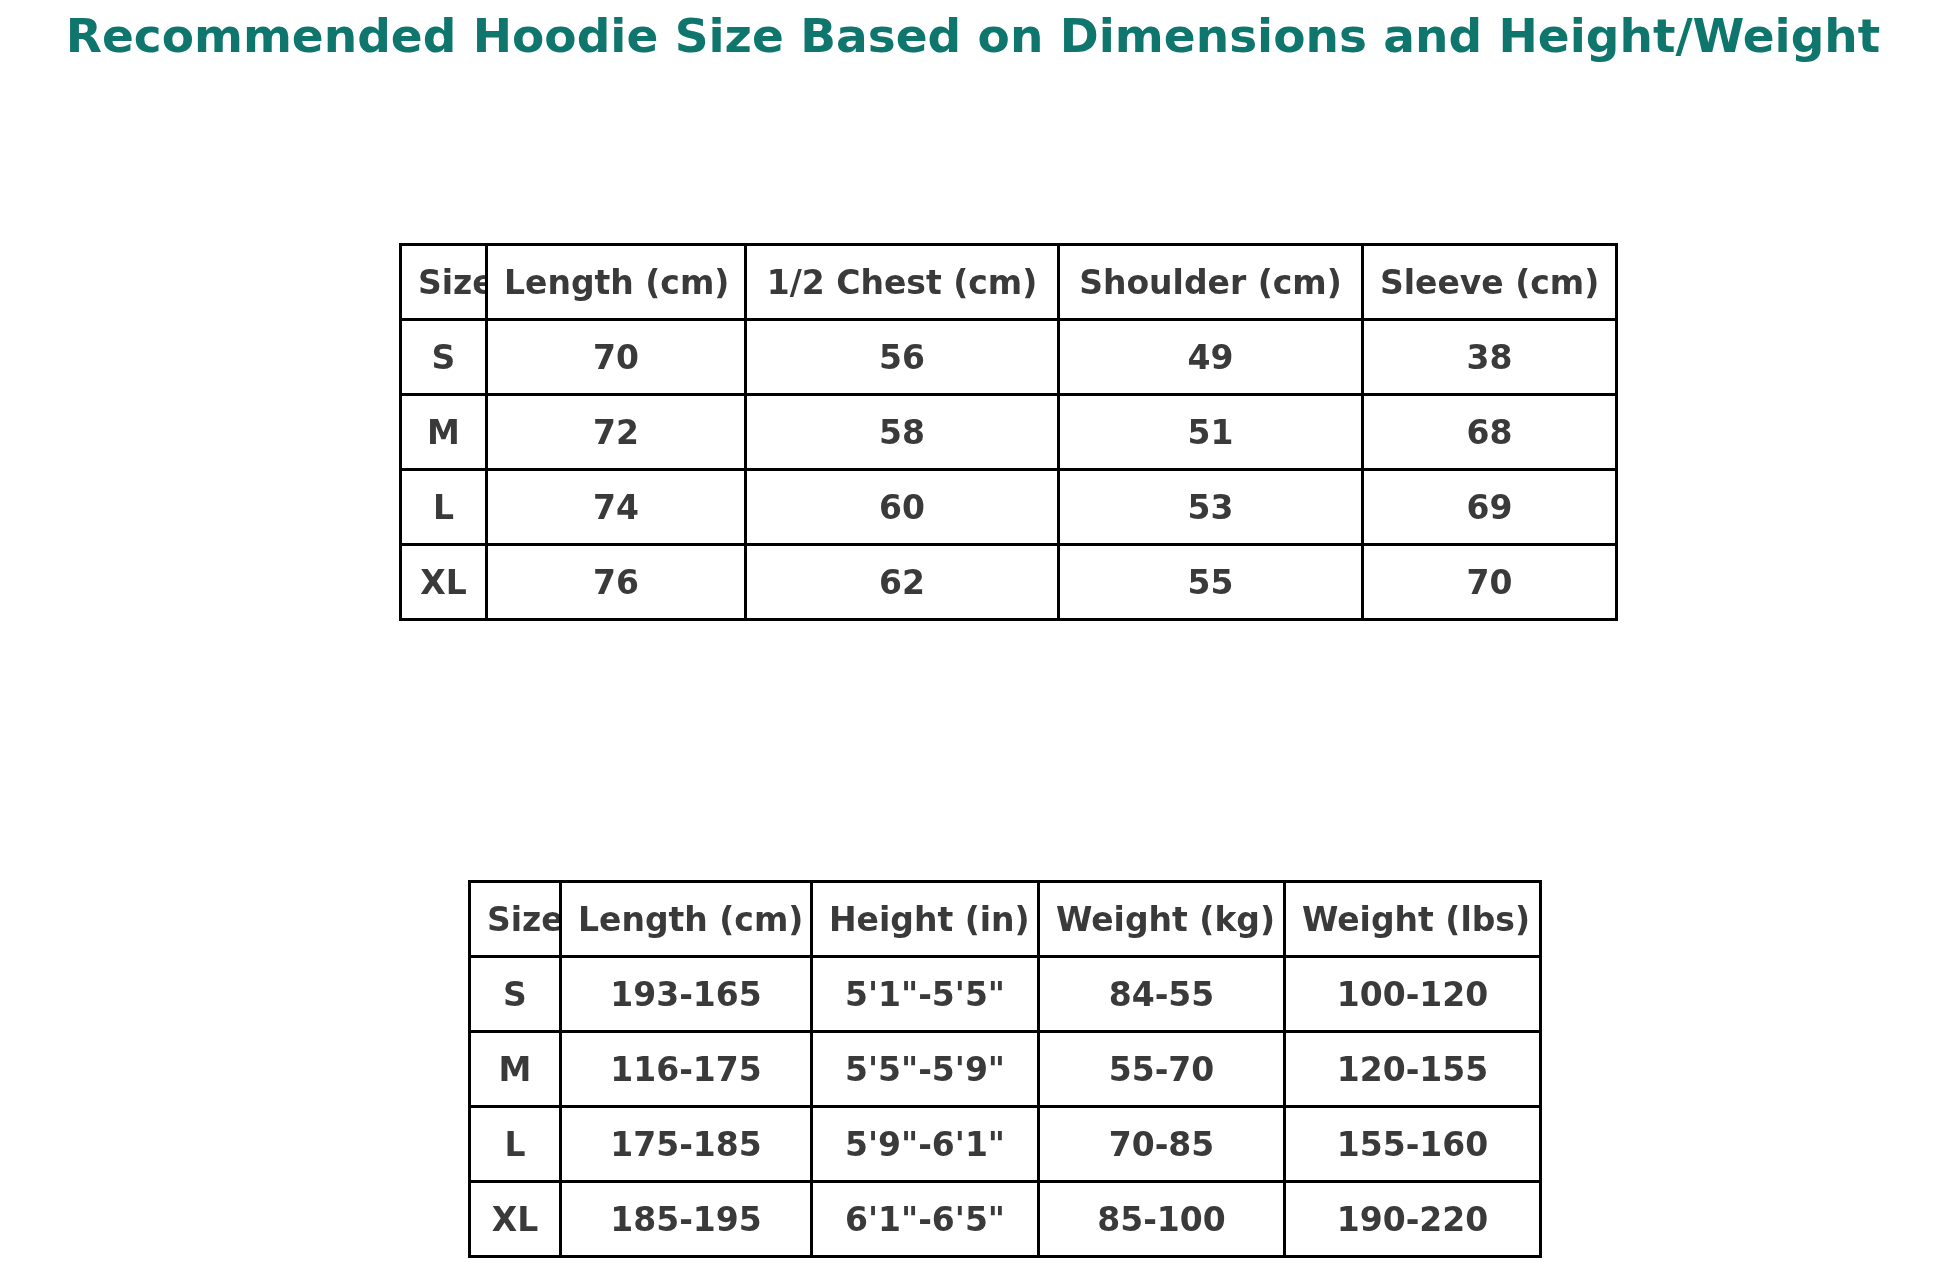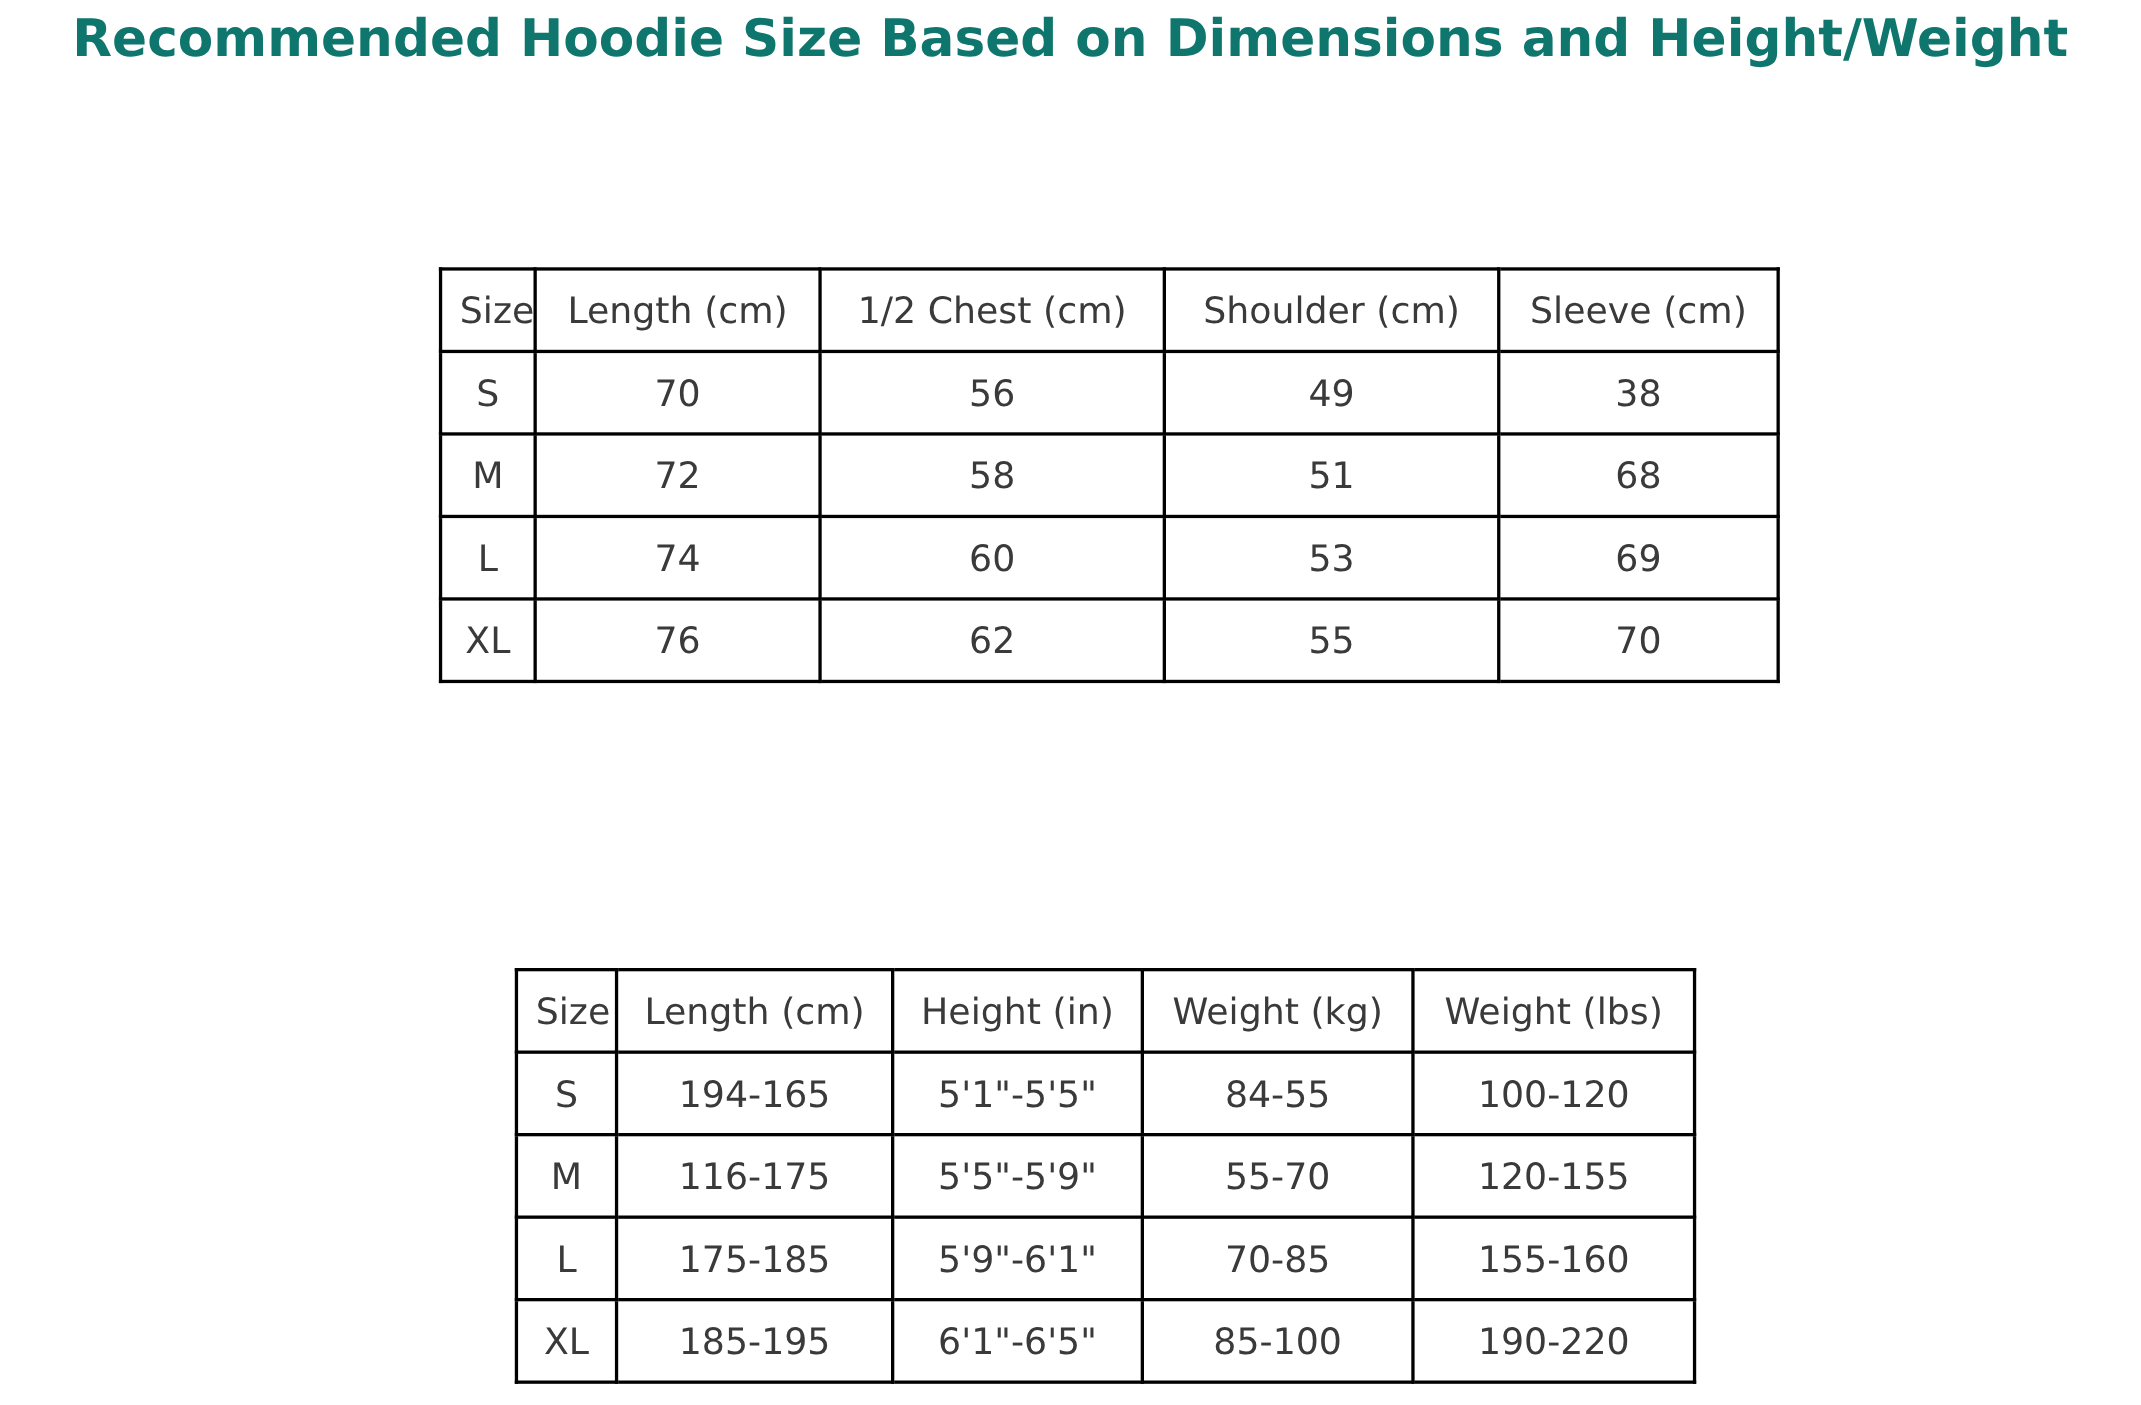--- a/index.html
+++ b/index.html
@@ -27,21 +27,21 @@
     border-collapse: collapse;
     table-layout: fixed;
     background: #ffffff;
     color: #3a3a3a;
     font-size: 33px;
     text-align: center;
   }
   table.size-table th,
   table.size-table td {
     border: 3px solid #000000;
-    font-weight: normal;
+    font-weight: bold;
     padding: 16px;
     height: 40px;
     line-height: 1;
     white-space: nowrap;
     overflow: hidden;
     vertical-align: middle;
   }
   #dimensions-table { left: 399px; top: 243px; width: 1216px; }
   #height-weight-table { left: 468px; top: 880px; width: 1071px; }
 </style>
@@ -112,21 +112,21 @@
       <th>Size</th>
       <th>Length (cm)</th>
       <th>Height (in)</th>
       <th>Weight (kg)</th>
       <th>Weight (lbs)</th>
     </tr>
   </thead>
   <tbody>
     <tr>
       <td>S</td>
-      <td>194-165</td>
+      <td>193-165</td>
       <td>5'1"-5'5"</td>
       <td>84-55</td>
       <td>100-120</td>
     </tr>
     <tr>
       <td>M</td>
       <td>116-175</td>
       <td>5'5"-5'9"</td>
       <td>55-70</td>
       <td>120-155</td>

